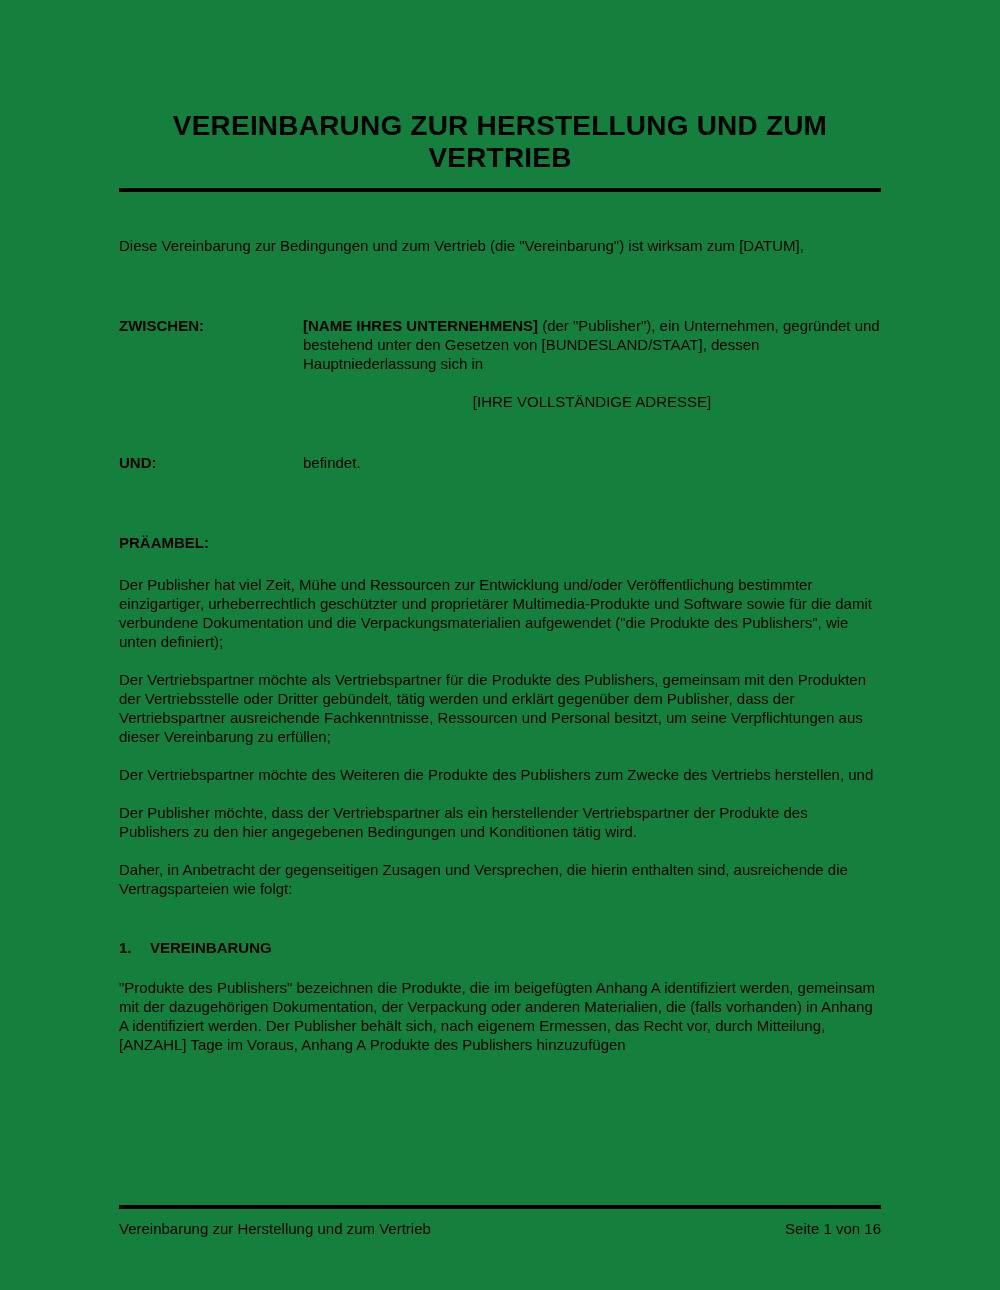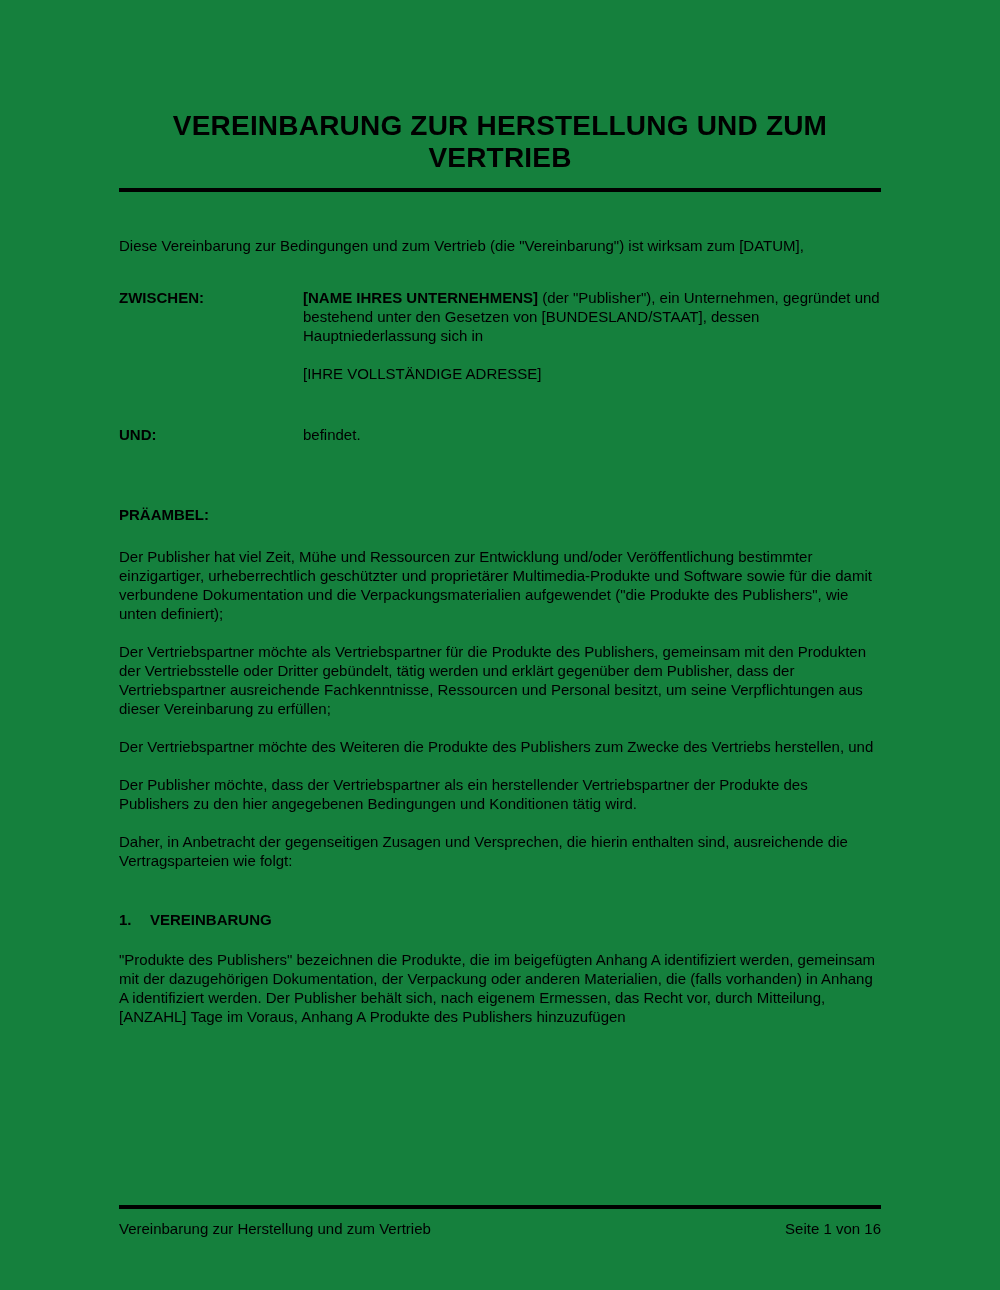--- a/index.html
+++ b/index.html
@@ -31,24 +31,24 @@
     border-top: 4px solid #000000;
     margin-top: 14px;
     height: 0;
   }
   .intro { margin-top: 44px; }
   .party-block {
     display: grid;
     grid-template-columns: 184px 1fr;
     align-items: start;
   }
-  .party-zwischen { margin-top: 33px; }
+  .party-zwischen { margin-top: 61px; }
   .party-und { margin-top: 42px; }
   .party-label { font-weight: bold; }
-  .party-content p + p { margin-top: 19px; }
+  .party-content p + p { margin-top: 19px; text-align: center; }
   .party-name { font-weight: bold; }
   .preamble-heading { margin-top: 61px; font-weight: bold; }
   .body-para { margin-top: 19px; }
   .first-after-heading { margin-top: 23px; }
   .section-heading { margin-top: 40px; font-weight: bold; }
   .section-number { display: inline-block; width: 31px; }
   .def-para { margin-top: 21px; }
   .footer {
     position: absolute;
     left: 119px;

